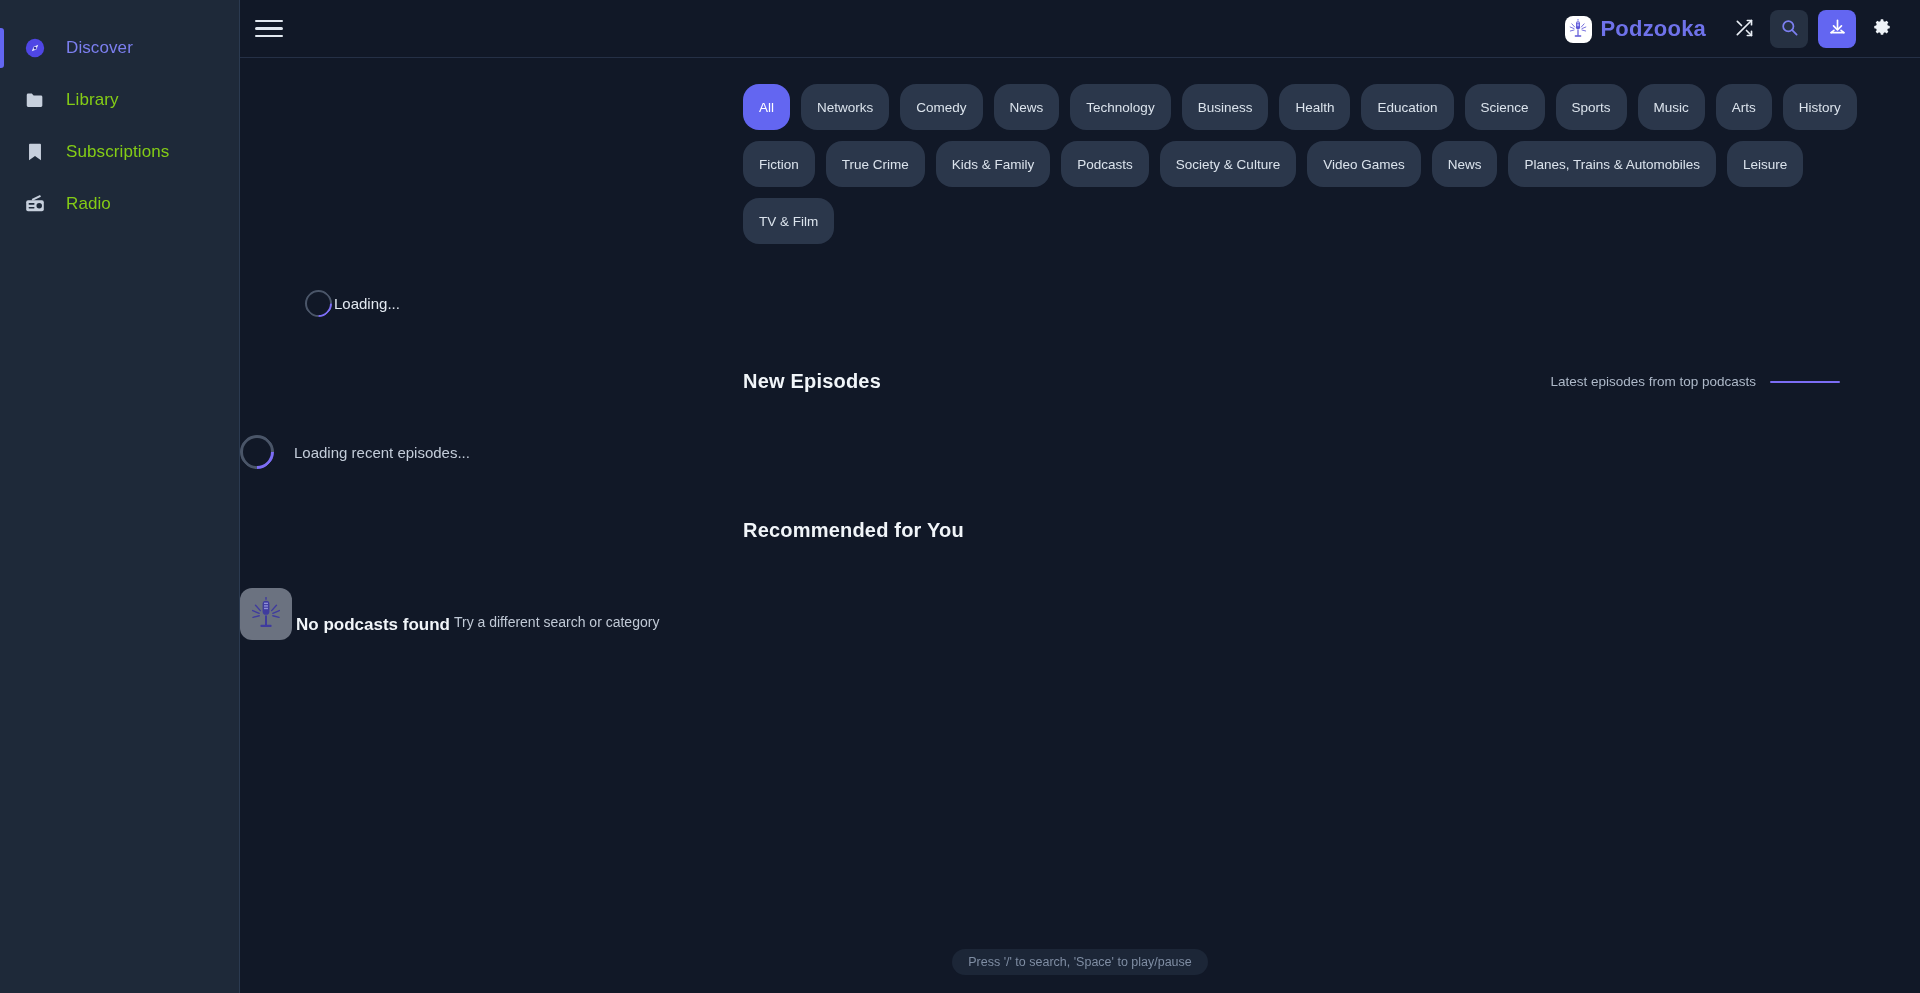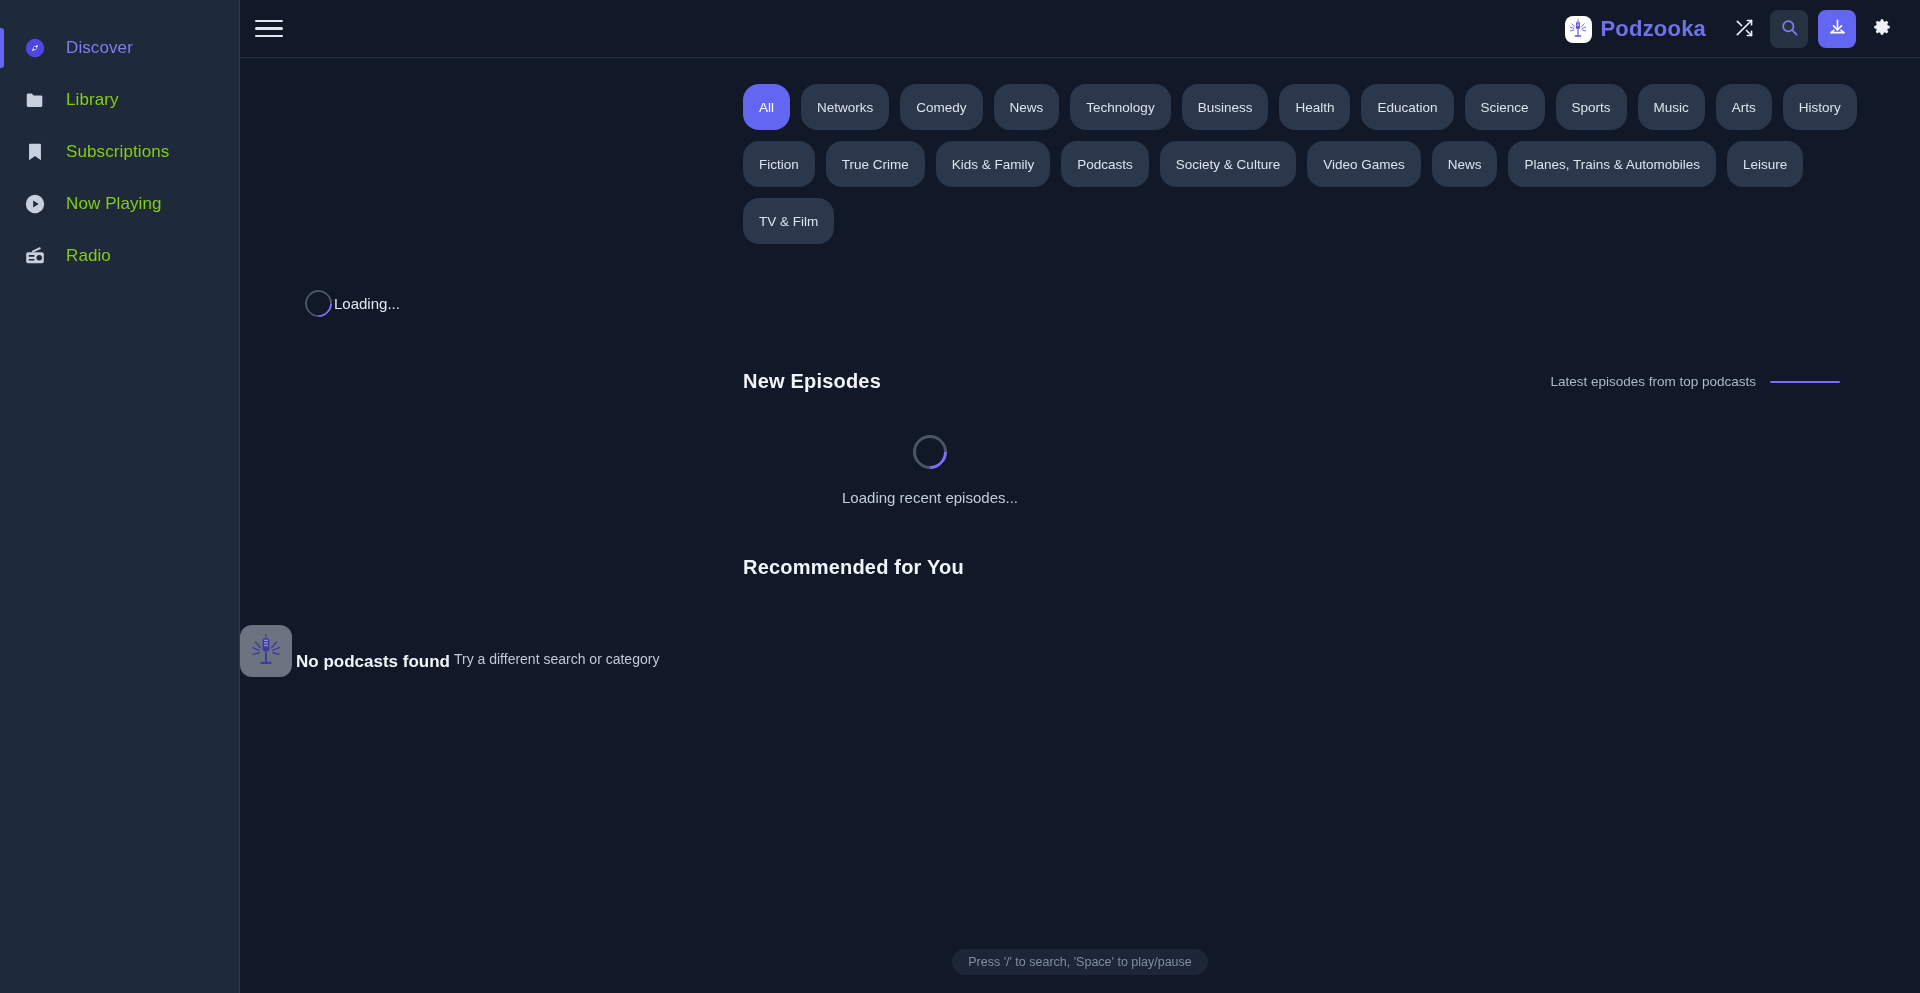--- a/index.html
+++ b/index.html
@@ -132,21 +132,21 @@
     margin-top: 53px;
     display: flex; align-items: center;
     padding-left: 503px; padding-right: 80px;
   }
   #newep-head .spacer { flex: 1 1 auto; }
   #newep-sub { font-size: 13.5px; color: #aeb9c9; }
   #newep-rule { width: 70px; height: 2px; background: #7c6df5; margin-left: 14px; border-radius: 2px; }
 
   #newep-loading {
     margin-top: 42px;
-    display: flex; flex-direction: column; align-items: center; gap: 20px;
+    display: flex; flex-direction: row; align-items: center; gap: 20px;
     width: 100%; padding-right: 300px;
   }
   #newep-loading .ltxt { font-size: 15px; color: #c3ccd9; }
 
   #rec { margin-top: 50px; padding-left: 503px; }
   #rec-empty {
     margin-top: 46px;
     display: flex; flex-direction: row; align-items: center; gap: 4px;
     width: 100%; padding-right: 300px;
   }
@@ -199,29 +199,20 @@
 
     <div class="nav-item">
       <span class="nav-icon">
         <svg width="22" height="22" viewBox="0 0 24 24">
           <path d="M6.5 3h11a1 1 0 0 1 1 1v17l-6.5-4.6L5.5 21V4a1 1 0 0 1 1-1Z" fill="#c7d0dd"></path>
         </svg>
       </span>
       <span class="nav-label">Subscriptions</span>
     </div>
 
-    <div class="nav-item">
-      <span class="nav-icon">
-        <svg width="22" height="22" viewBox="0 0 24 24">
-          <circle cx="12" cy="12" r="10" fill="#c7d0dd"></circle>
-          <path d="M10 8.2 L16 12 L10 15.8 Z" fill="#1e2939"></path>
-        </svg>
-      </span>
-      <span class="nav-label">Now Playing</span>
-    </div>
 
     <div class="nav-item">
       <span class="nav-icon">
         <svg width="22" height="22" viewBox="0 0 24 24">
           <path d="M17.5 2.2 8.4 6.6l1 1.9 9.1-4.4z" fill="#c7d0dd"></path>
           <rect x="2.4" y="8" width="19.2" height="12" rx="2" fill="#c7d0dd"></rect>
           <circle cx="16.6" cy="14" r="3" fill="#1e2939"></circle>
           <rect x="5" y="11" width="6.5" height="1.7" rx=".8" fill="#1e2939"></rect>
           <rect x="5" y="15.2" width="6.5" height="1.7" rx=".8" fill="#1e2939"></rect>
         </svg>

